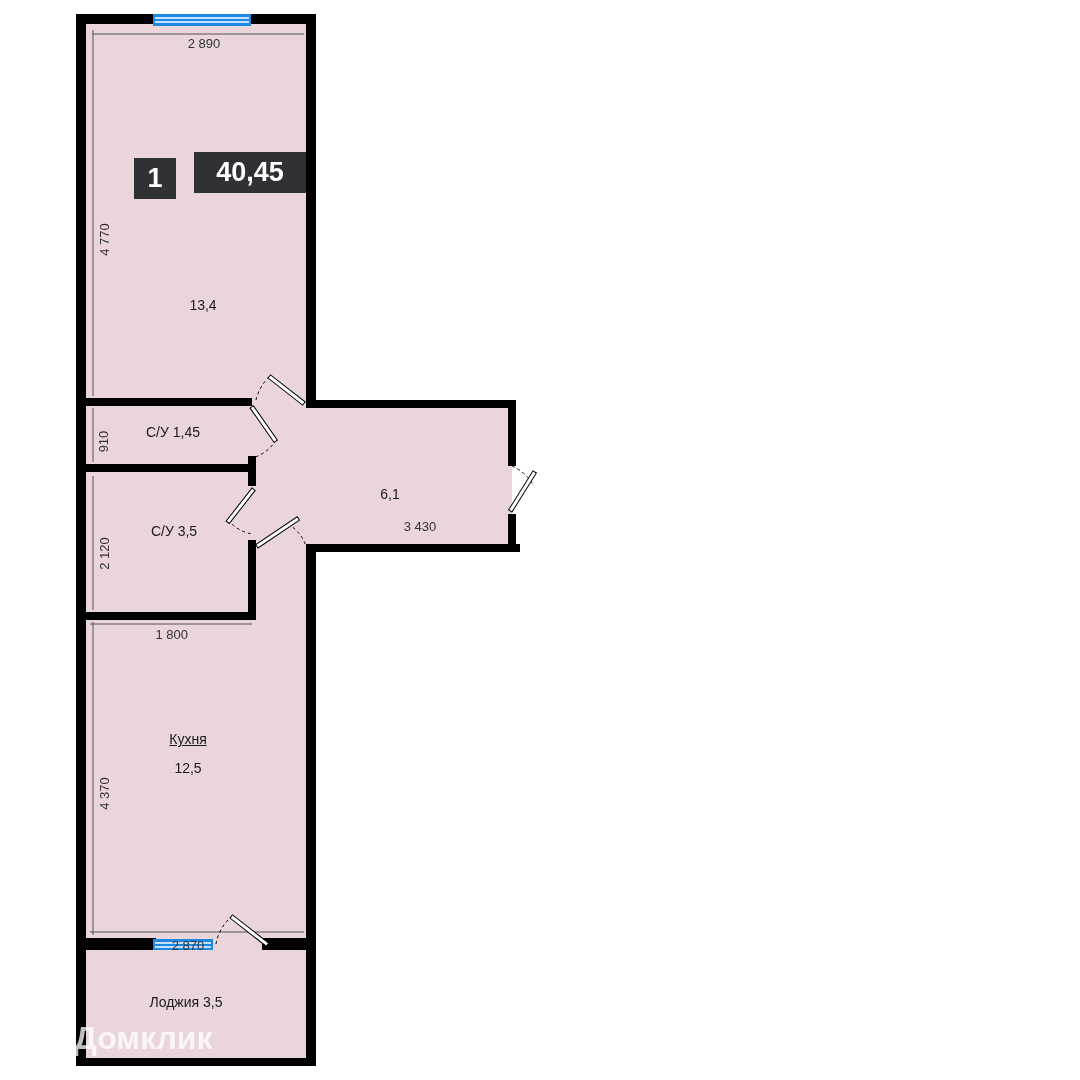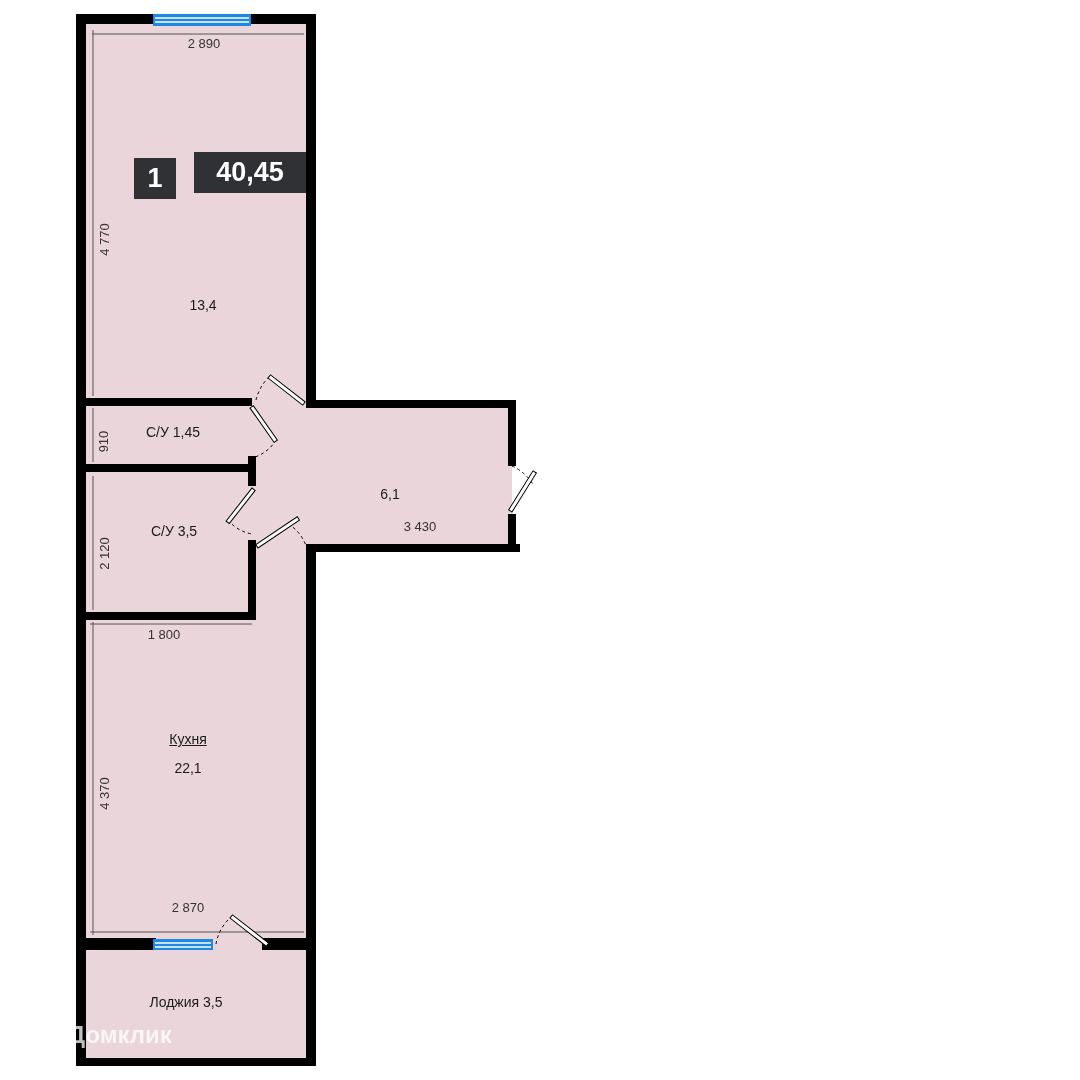--- a/index.html
+++ b/index.html
@@ -6,21 +6,21 @@
   body { width:1080px; height:1080px; position:relative; overflow:hidden;
          font-family:"Liberation Sans", "DejaVu Sans", sans-serif; }
   .plan { position:absolute; left:0; top:0; width:1080px; height:1080px; }
   .txt { position:absolute; color:#1a1a1a; text-align:center; white-space:nowrap; }
   .room-label { font-size:14px; }
   .dim { font-size:13px; color:#333; }
   .dim-v { transform:rotate(-90deg); transform-origin:center center; }
   .badge { position:absolute; background:#2f3134; color:#fff; font-weight:bold;
            font-size:27px; display:flex; align-items:center; justify-content:center; }
   .watermark { position:absolute; left:38px; top:1020px; color:rgba(255,255,255,0.75);
-               font-size:24px; font-weight:bold; display:flex; align-items:center; }
+               font-size:32px; font-weight:bold; display:flex; align-items:center; gap:6px; }
 </style>
 </head>
 <body>
 
 <svg class="plan" viewBox="0 0 1080 1080" xmlns="http://www.w3.org/2000/svg">
 
   <g fill="#e9d5da">
     <rect x="86" y="24" width="222" height="1036"></rect>
     <rect x="300" y="408" width="212" height="138"></rect>
   </g>
@@ -104,30 +104,30 @@
 </svg>
 
 <div class="badge" style="left:134px; top:158px; width:42px; height:41px;">1</div>
 <div class="badge" style="left:194px; top:152px; width:112px; height:41px;">40,45</div>
 
 <div class="txt room-label" style="left:160px; top:297px; width:86px;">13,4</div>
 <div class="txt room-label" style="left:118px; top:424px; width:110px;">С/У 1,45</div>
 <div class="txt room-label" style="left:360px; top:474px; width:60px;margin-top:12px;">6,1</div>
 <div class="txt room-label" style="left:122px; top:523px; width:104px;">С/У 3,5</div>
 <div class="txt room-label" style="left:138px; top:731px; width:100px;text-decoration:underline;">Кухня</div>
-<div class="txt room-label" style="left:138px; top:760px; width:100px;">22,1</div>
+<div class="txt room-label" style="left:138px; top:760px; width:100px;">12,5</div>
 <div class="txt room-label" style="left:106px; top:994px; width:160px;">Лоджия 3,5</div>
 
 <div class="txt dim" style="left:172px; top:36px; width:64px;">2 890</div>
 <div class="txt dim dim-v" style="left:74px; top:232px; width:60px;">4 770</div>
 <div class="txt dim dim-v" style="left:80px; top:434px; width:46px;">910</div>
 <div class="txt dim dim-v" style="left:74px; top:546px; width:60px;">2 120</div>
 <div class="txt dim" style="left:388px; top:519px; width:64px;">3 430</div>
-<div class="txt dim" style="left:132px; top:627px; width:64px;">1 800</div>
+<div class="txt dim" style="left:124px; top:627px; width:64px;text-align:right;">1 800</div>
 <div class="txt dim dim-v" style="left:74px; top:786px; width:60px;">4 370</div>
-<div class="txt dim" style="left:156px; top:900px; width:64px;">2 870</div>
+<div class="txt dim" style="left:156px; top:938px; width:64px;">2 870</div>
 
 <div class="watermark">
   <svg width="30" height="30" viewBox="0 0 30 30">
     <path d="M4 14 L15 4 L26 14 L26 27 L4 27 Z" fill="none" stroke="rgba(255,255,255,0.75)" stroke-width="3"></path>
   </svg>
   <span>Домклик</span>
 </div>
 
 </body></html>

